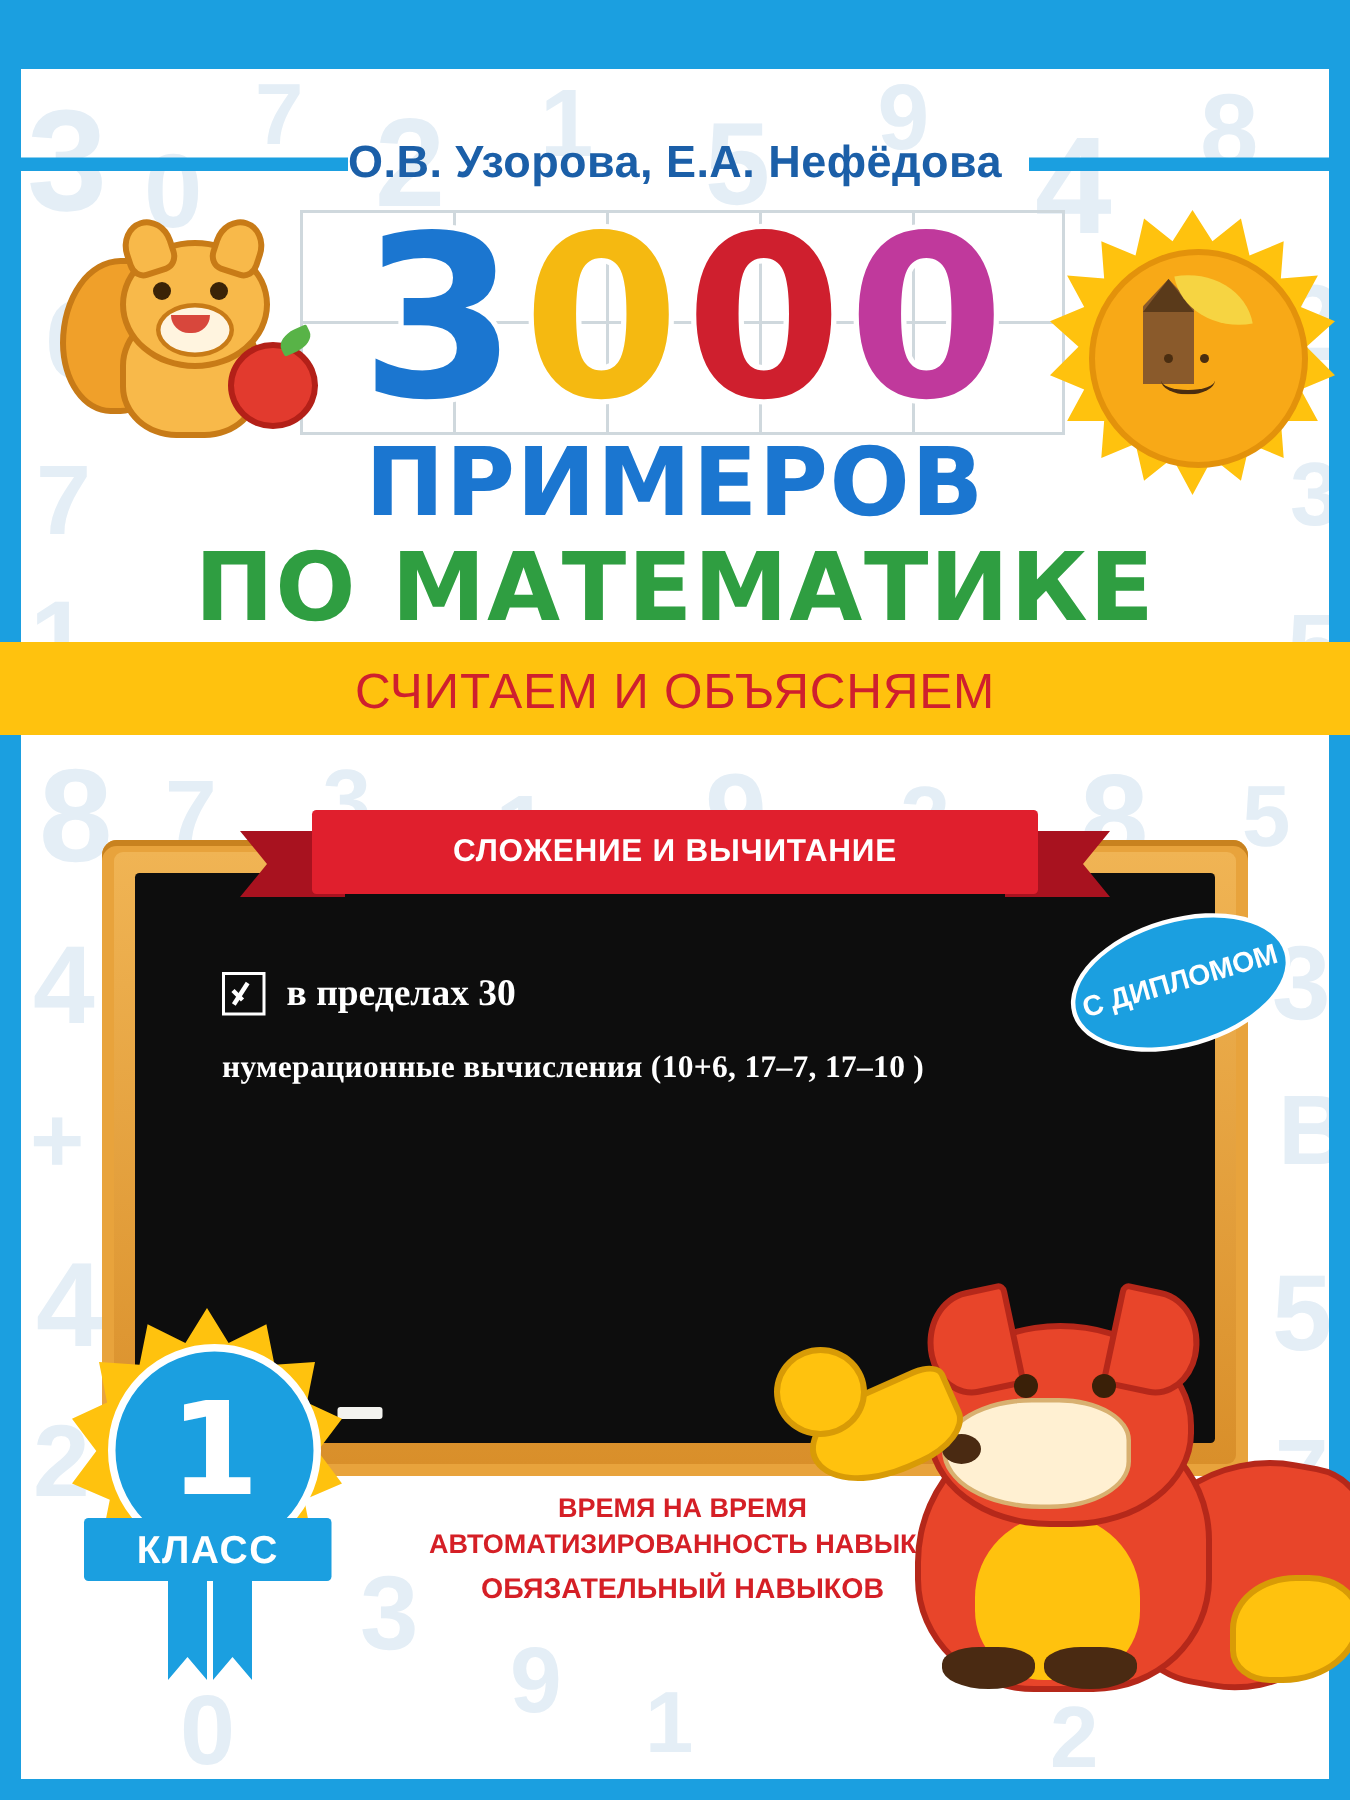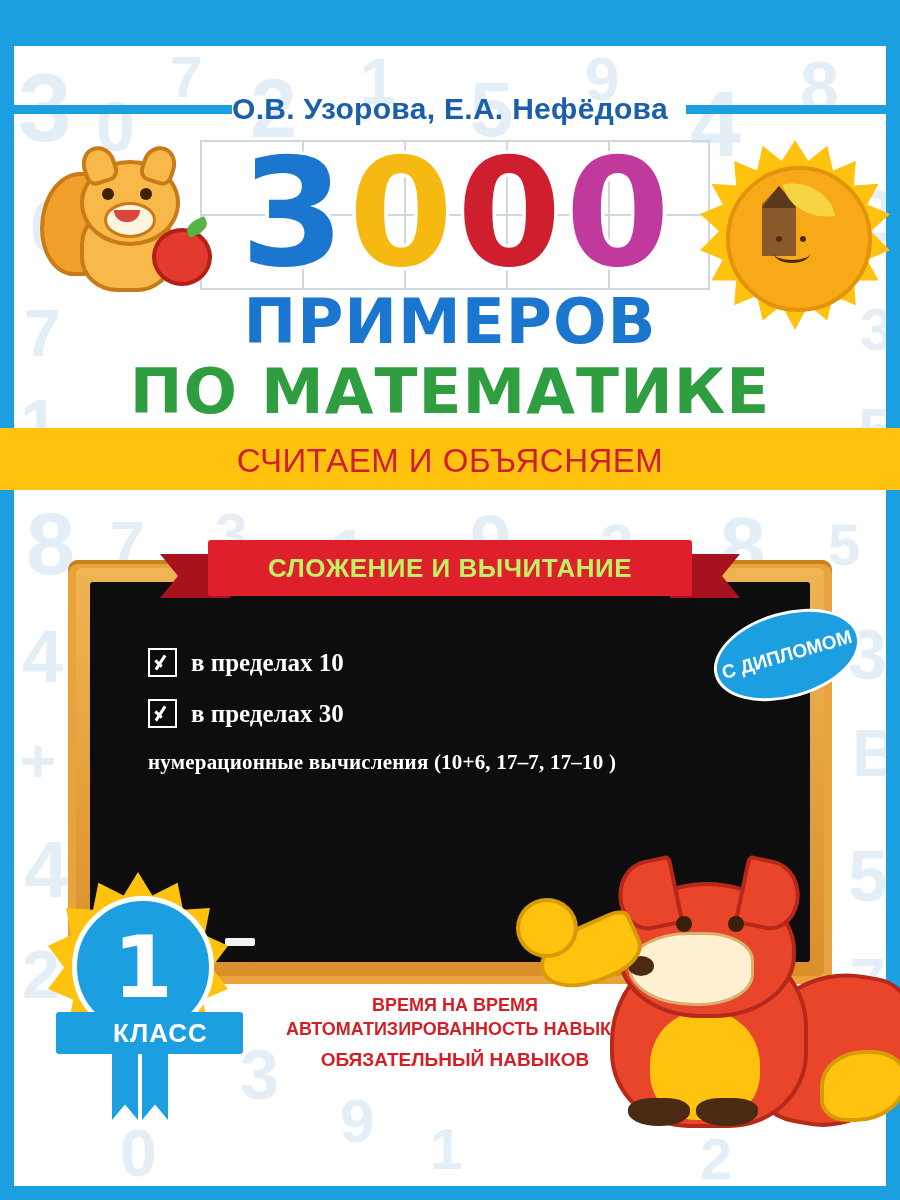--- a/index.html
+++ b/index.html
@@ -111,21 +111,21 @@
   .ribbon .tail{
     position:absolute;top:14px;width:70px;height:44px;background:#a8121f;
   }
   .ribbon .tail.l{left:0;clip-path:polygon(0 0,100% 0,100% 100%,0 100%,18px 50%);}
   .ribbon .tail.r{right:0;clip-path:polygon(0 0,100% 0,calc(100% - 18px) 50%,100% 100%,0 100%);}
   .ribbon .body{
     position:absolute;left:48px;right:48px;top:0;height:56px;background:#e01f2d;border-radius:3px;
     display:flex;align-items:center;justify-content:center;
   }
   .ribbon .body span{
-    color:#bef264;font-size:26px;font-weight:bold;letter-spacing:.5px;
+    color:#ffffff;font-size:21px;font-weight:bold;letter-spacing:.5px;
     font-family:"Liberation Sans",sans-serif;
   }
 
   
   .board-list{position:absolute;left:148px;top:648px;width:640px;z-index:7;color:#fff;}
   .chk-row{display:flex;align-items:center;gap:14px;margin-bottom:22px;}
   .chk{
     width:25px;height:25px;border:2px solid #fff;position:relative;flex:none;
   }
   .chk:before{
@@ -166,21 +166,21 @@
     position:absolute;left:34px;top:24px;width:132px;height:132px;border-radius:50%;
     background:#1b9fe0;border:5px solid #ffffff;
     display:flex;align-items:center;justify-content:center;
   }
   .rosette .num{
     color:#ffffff;font-size:86px;font-weight:bold;line-height:1;
     font-family:"DejaVu Sans",sans-serif;
   }
   .rosette .klass{
     position:absolute;left:18px;top:140px;width:165px;height:42px;background:#1b9fe0;
-    border-radius:3px;display:flex;align-items:center;justify-content:center;padding-left:22px;
+    border-radius:3px;display:flex;align-items:center;justify-content:center;
   }
   .rosette .klass span{color:#fff;font-size:26px;font-weight:bold;letter-spacing:1px;}
   .rosette .tailA,.rosette .tailB{
     position:absolute;top:178px;width:26px;height:70px;background:#1b9fe0;
   }
   .rosette .tailA{left:74px;clip-path:polygon(0 0,100% 0,100% 100%,50% 78%,0 100%);}
   .rosette .tailB{left:104px;clip-path:polygon(0 0,100% 0,100% 100%,50% 78%,0 100%);}
 
   
   .bottom-text{
@@ -404,24 +404,20 @@
   <div class="tail l"></div>
   <div class="tail r"></div>
   <div class="body">
     <span>СЛОЖЕНИЕ И ВЫЧИТАНИЕ</span>
   </div>
 </div>
 
 <div class="board-list">
   <div class="chk-row">
     <span class="chk"></span>
-    <span class="label">в пределах 10</span>
-  </div>
-  <div class="chk-row">
-    <span class="chk"></span>
     <span class="label">в пределах 30</span>
   </div>
   <div class="board-line">нумерационные вычисления (10+6, 17–7, 17–10 )</div>
 </div>
 
 <div class="diploma">
   <div class="oval">
     <span>С ДИПЛОМОМ</span>
   </div>
 </div>

